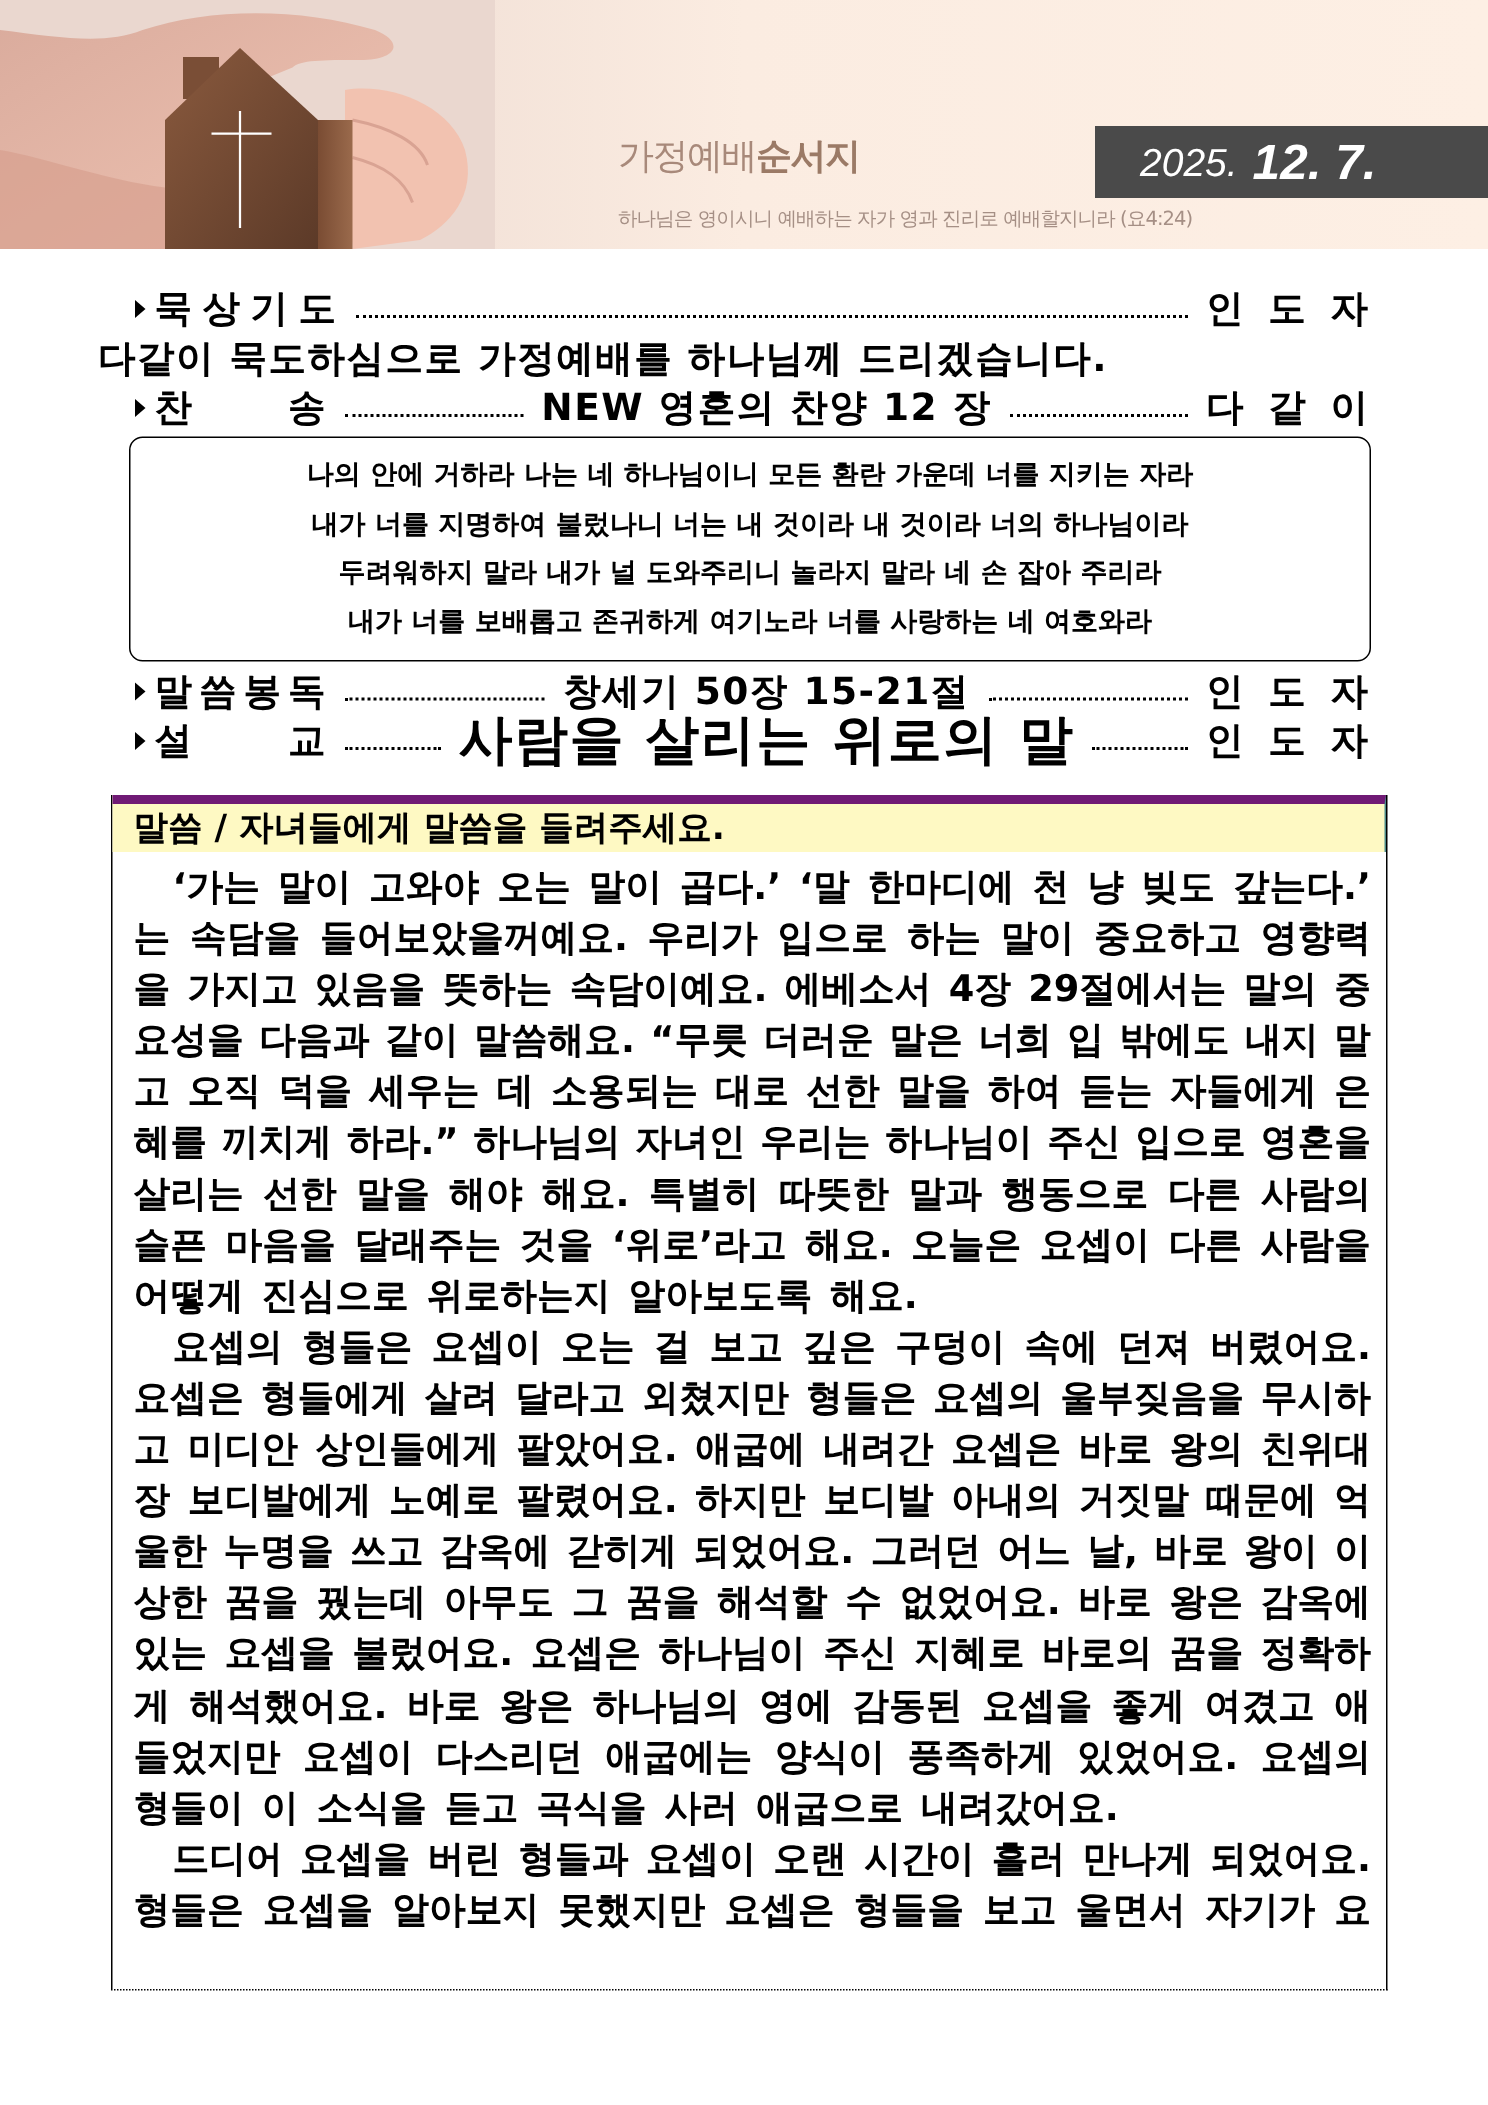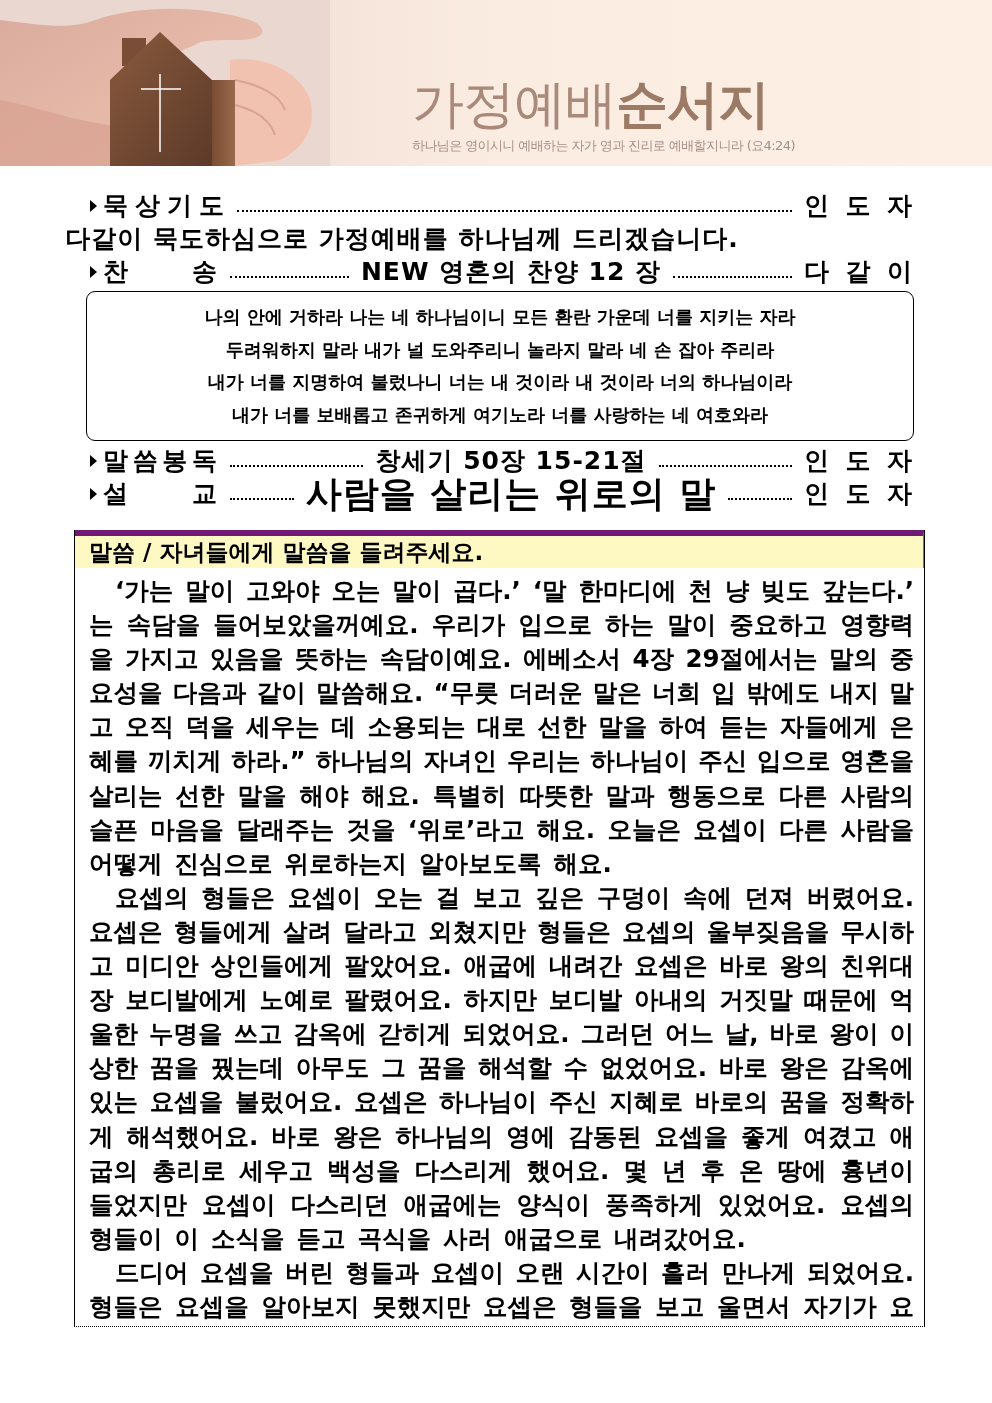--- a/index.html
+++ b/index.html
@@ -28,21 +28,21 @@
     .hands-art {
       position: absolute;
       left: 0; top: 0;
       width: 330px; height: 166px;
     }
     .banner-title {
       position: absolute;
       left: 412px;
       top: 80px;
       font-family: "DejaVu Sans", sans-serif;
-      font-size: 52px;
+      font-size: 24px;
       line-height: 48px;
       color: #a8897a;
       letter-spacing: -1px;
       white-space: nowrap;
     }
     .banner-title .light { font-weight: 300; }
     .banner-title .bold { font-weight: bold; color: #9b7a66; }
     .date-box {
       position: absolute;
       left: 730px;
@@ -217,20 +217,24 @@
     <path d="M212 80 L235 80 L235 166 L212 166 Z" fill="url(#wood2)"></path>
 
     <line x1="160" y1="74" x2="160" y2="152" stroke="#ffffff" stroke-width="1.5"></line>
     <line x1="141" y1="89" x2="181" y2="89" stroke="#ffffff" stroke-width="1.5"></line>
   </svg>
 
   <div class="banner-title">
     <span class="light">가정예배</span><span class="bold">순서지</span>
   </div>
 
+  <div class="date-box">
+    <span class="yr">2025.</span>
+    <span class="md">12. 7.</span>
+  </div>
 
   <div class="banner-verse">하나님은 영이시니 예배하는 자가 영과 진리로 예배할지니라 (요4:24)</div>
 </div>
 
 <div class="order" style="top:189px;">
   <span class="tri"></span>
   <span class="label" style="width:122px;">
     <span>묵</span>
       <span>상</span>
       <span>기</span>
@@ -257,22 +261,22 @@
   <span class="dots"></span>
   <span class="right">
     <span>다</span>
       <span>같</span>
       <span>이</span>
   </span>
 </div>
 
 <div class="verse-box">
   <div>나의 안에 거하라 나는 네 하나님이니 모든 환란 가운데 너를 지키는 자라</div>
+  <div>내가 너를 지명하여 불렀나니 너는 내 것이라 내 것이라 너의 하나님이라</div>
   <div>두려워하지 말라 내가 널 도와주리니 놀라지 말라 네 손 잡아 주리라</div>
-  <div>내가 너를 지명하여 불렀나니 너는 내 것이라 내 것이라 너의 하나님이라</div>
   <div>내가 너를 보배롭고 존귀하게 여기노라 너를 사랑하는 네 여호와라</div>
 </div>
 
 <div class="order" style="top:444px;">
   <span class="tri"></span>
   <span class="label">
     <span>말</span>
       <span>씀</span>
       <span>봉</span>
       <span>독</span>
@@ -511,34 +515,20 @@
         <span>왕은</span>
         <span>하나님의</span>
         <span>영에</span>
         <span>감동된</span>
         <span>요셉을</span>
         <span>좋게</span>
         <span>여겼고</span>
         <span>애</span>
       </div>
     <div class="ln">
-        <span>굽의</span>
-        <span>총리로</span>
-        <span>세우고</span>
-        <span>백성을</span>
-        <span>다스리게</span>
-        <span>했어요.</span>
-        <span>몇</span>
-        <span>년</span>
-        <span>후</span>
-        <span>온</span>
-        <span>땅에</span>
-        <span>흉년이</span>
-      </div>
-    <div class="ln">
         <span>들었지만</span>
         <span>요셉이</span>
         <span>다스리던</span>
         <span>애굽에는</span>
         <span>양식이</span>
         <span>풍족하게</span>
         <span>있었어요.</span>
         <span>요셉의</span>
       </div>
     <div class="ln last">

